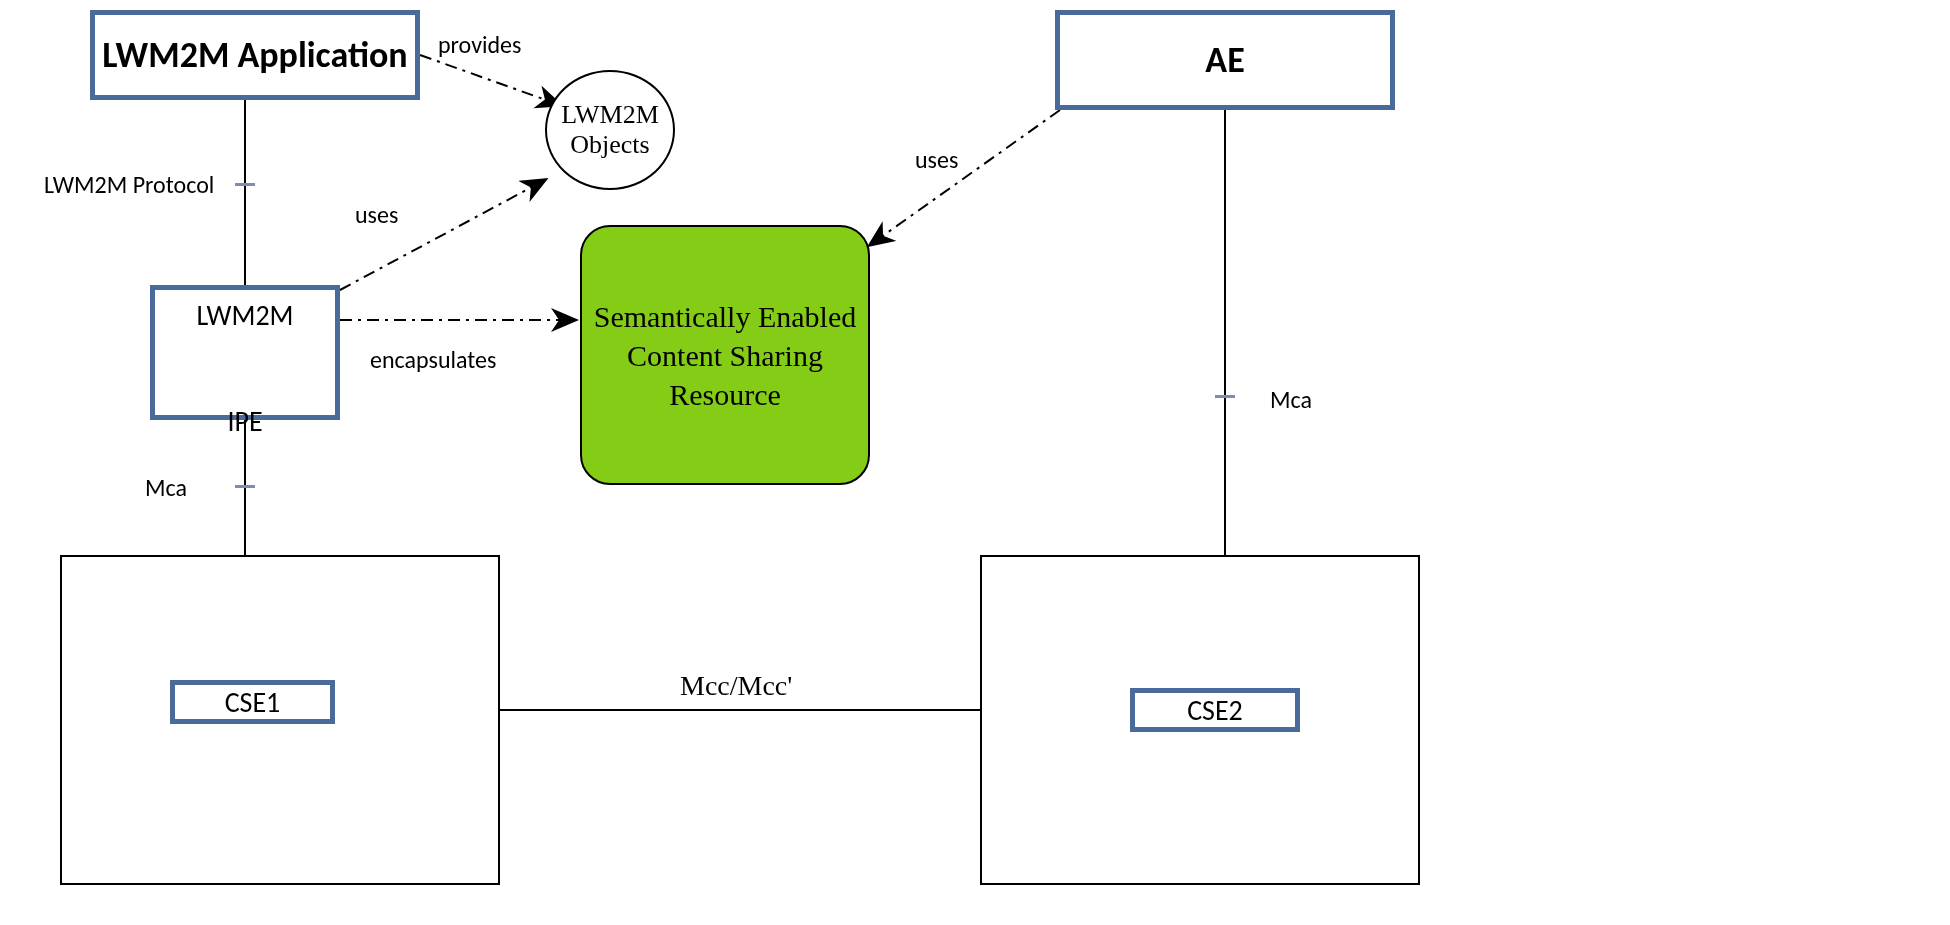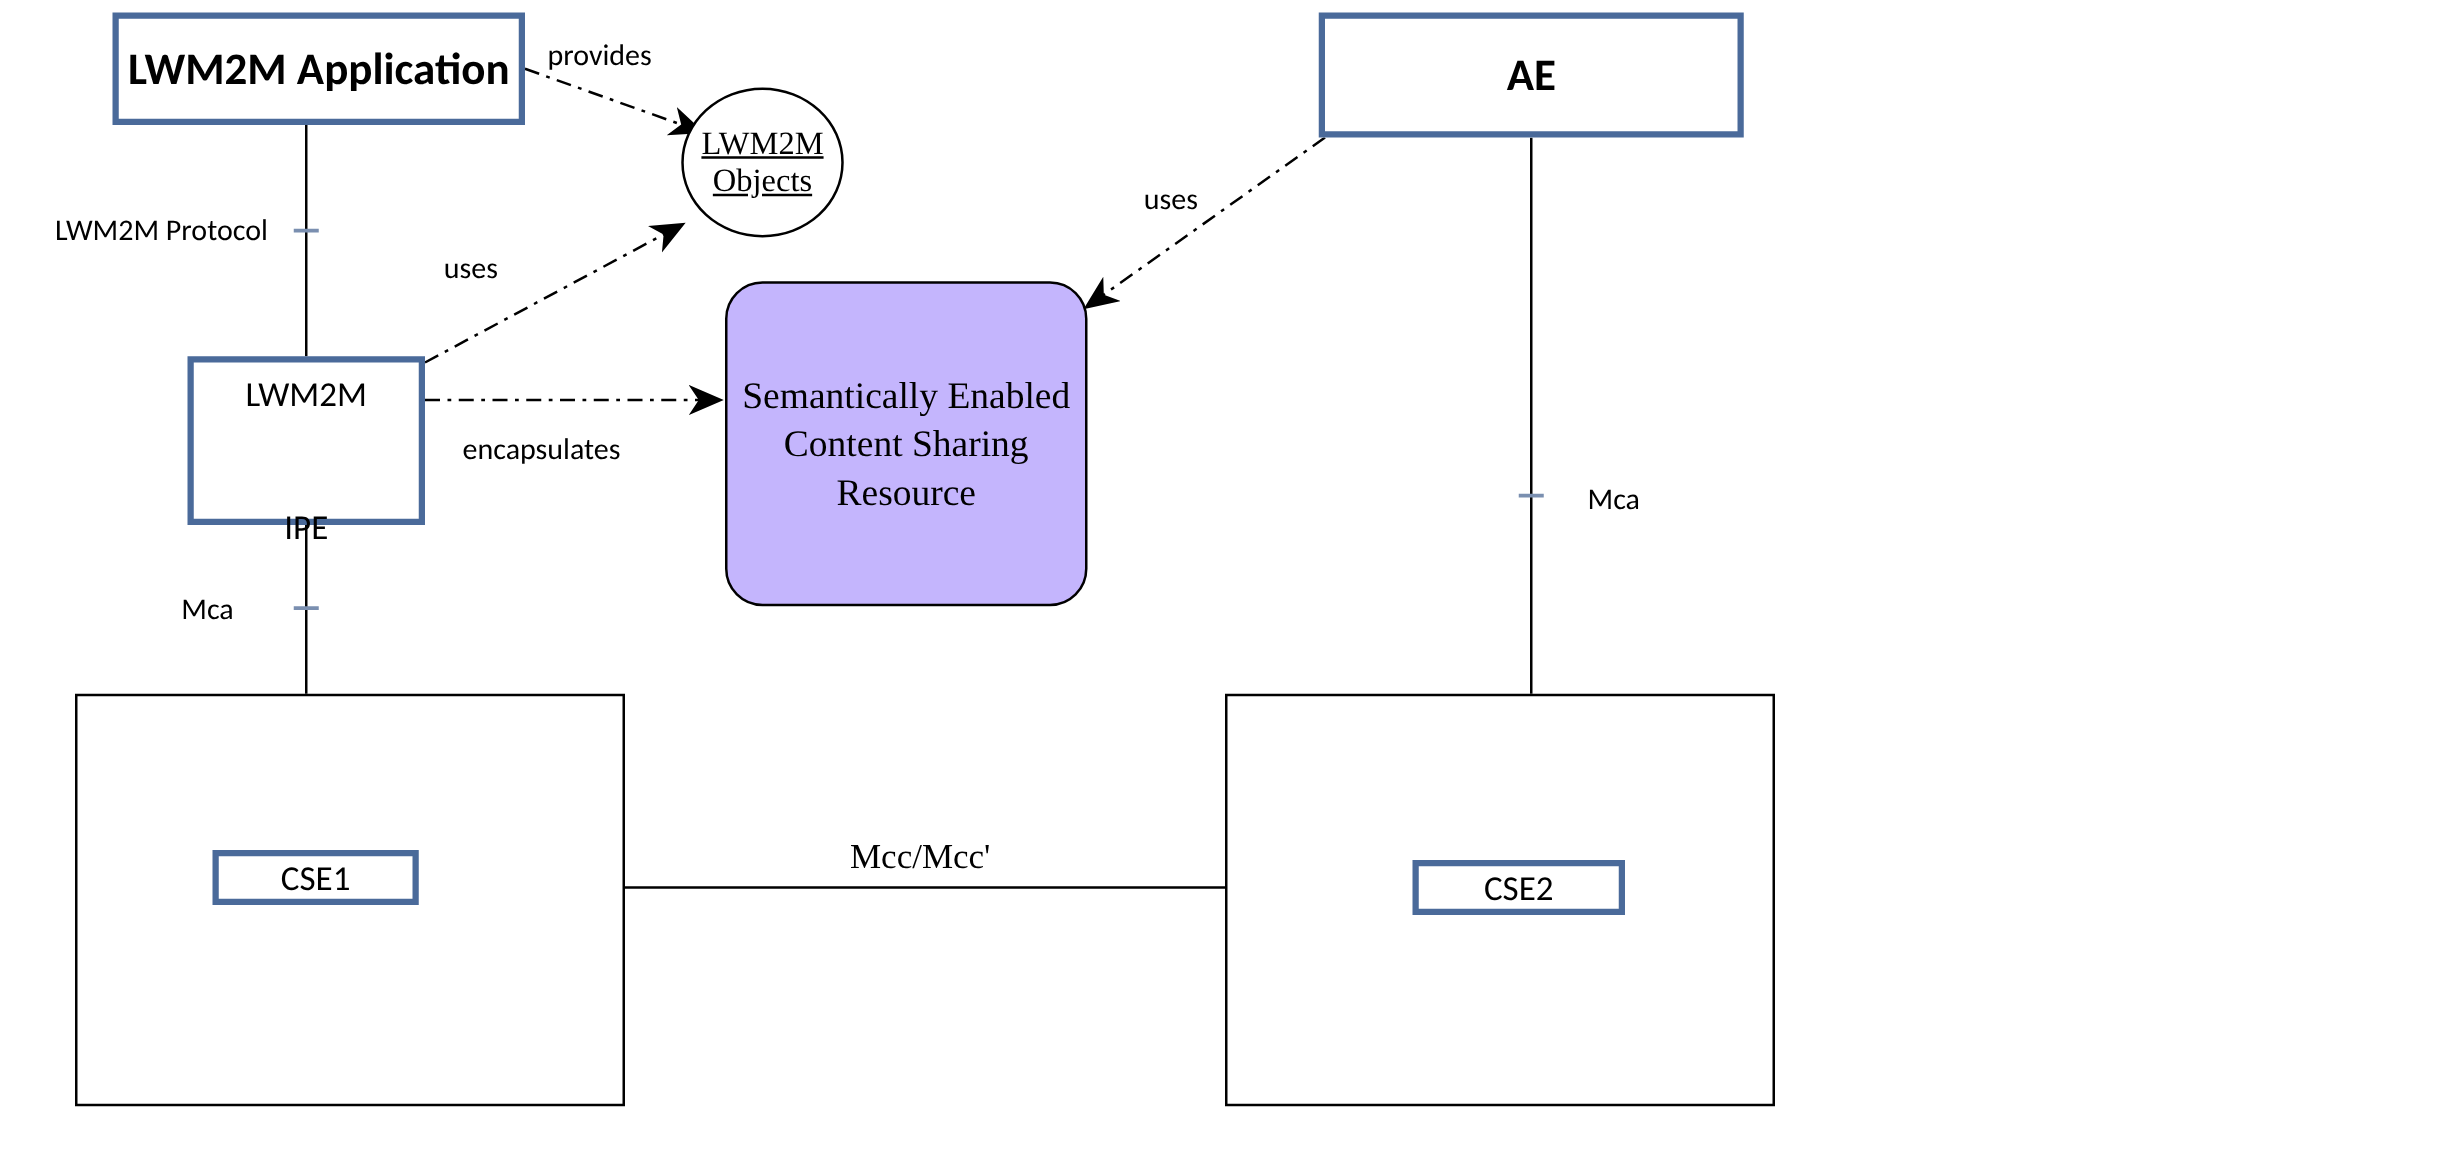--- a/index.html
+++ b/index.html
@@ -31,21 +31,21 @@
       background: #fff;
       display: flex;
       align-items: center;
       justify-content: center;
       text-align: center;
     }
     .rounded-box {
       position: absolute;
       border: 2px solid #000;
       border-radius: 30px;
-      background: #c4b5fd;
+      background: #84cc16;
       display: flex;
       align-items: center;
       justify-content: center;
       text-align: center;
     }
     .label {
       position: absolute;
       font-size: 28px;
       white-space: nowrap;
     }
@@ -111,21 +111,21 @@
 
 <div class="box-blue" style="left:90px; top:10px; width:330px; height:90px;">
   <span class="node-text-lg">LWM2M Application</span>
 </div>
 
 <div class="box-blue" style="left:150px; top:285px; width:190px; height:135px; display:block; padding: 8px 12px;">
   <div style="text-align:center;" class="node-text-sm">LWM2M</div>
   <div style="text-align:center; margin-top:71px;" class="node-text-sm">IPE</div>
 </div>
 
-<div class="circle" style="left:545px; top:70px; width:130px; height:120px;text-decoration:underline;">
+<div class="circle" style="left:545px; top:70px; width:130px; height:120px;">
   <span class="node-text-sm" style="font-family:'Times New Roman',serif; font-size:26px;">LWM2M Objects</span>
 </div>
 
 <div class="rounded-box" style="left:580px; top:225px; width:290px; height:260px;">
   <span class="node-text-md" style="line-height:1.3;">Semantically Enabled Content Sharing Resource</span>
 </div>
 
 <div class="box-blue" style="left:1055px; top:10px; width:340px; height:100px;">
   <span class="node-text-lg">AE</span>
 </div>

